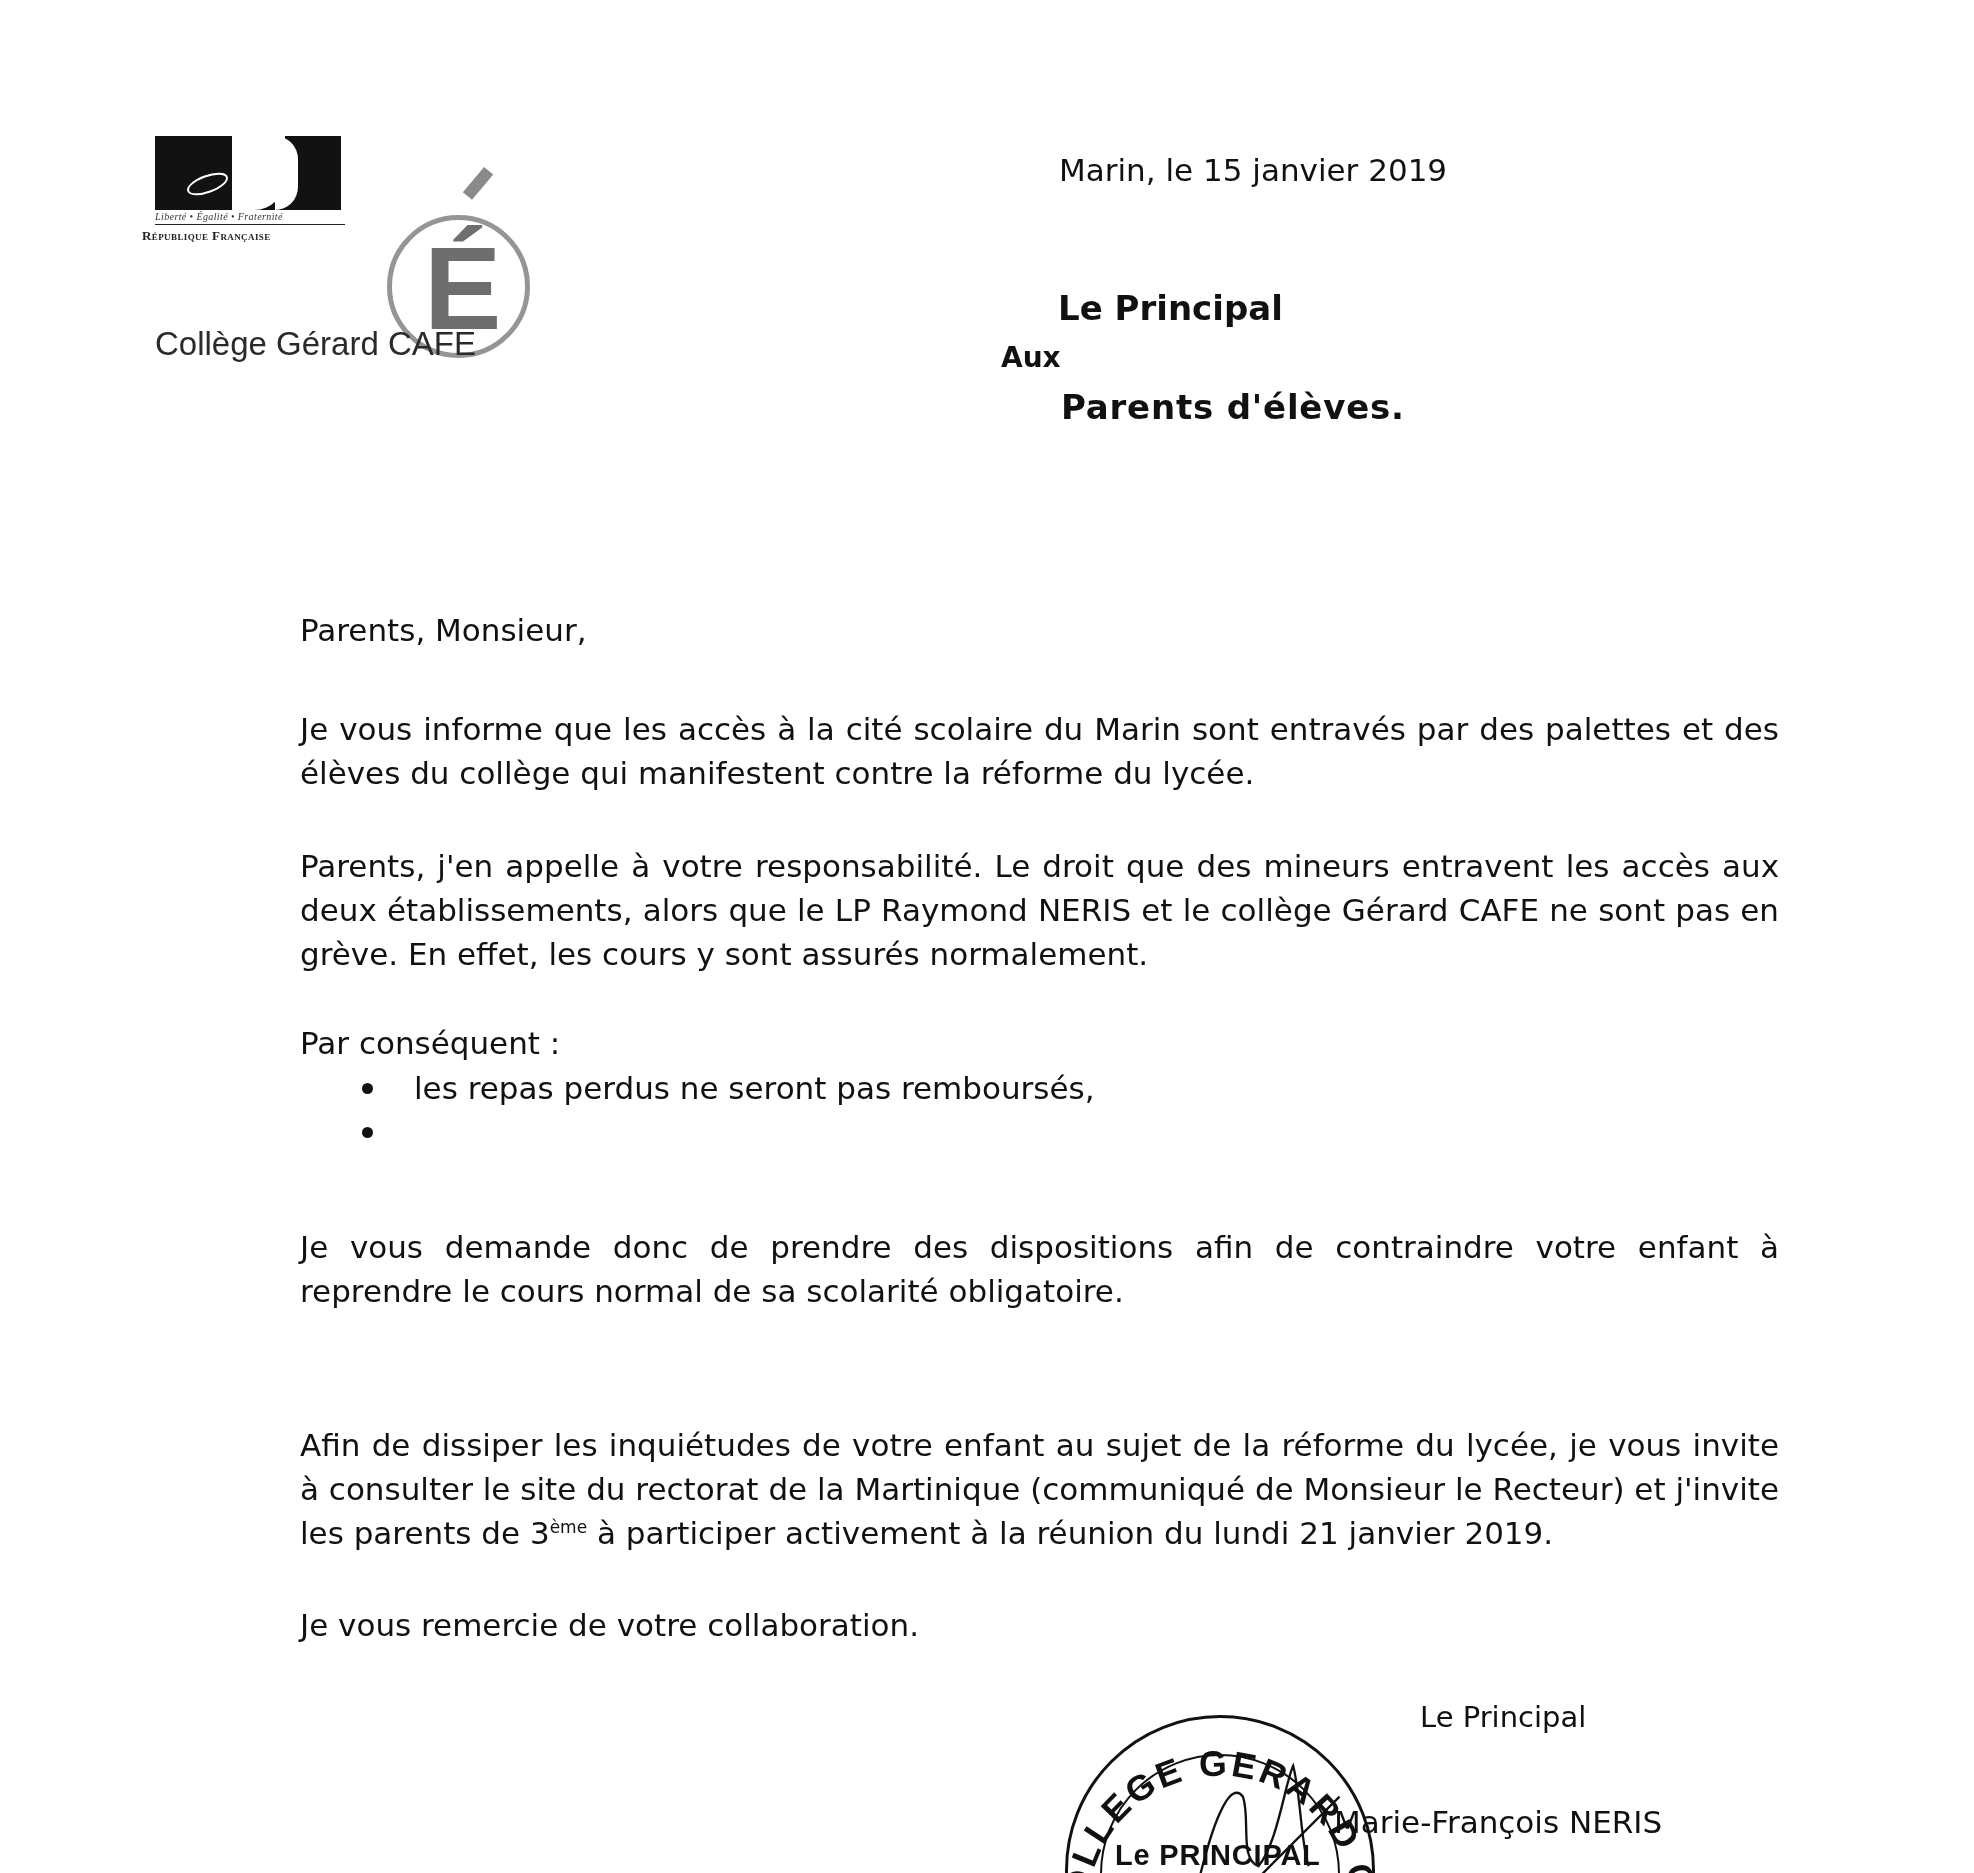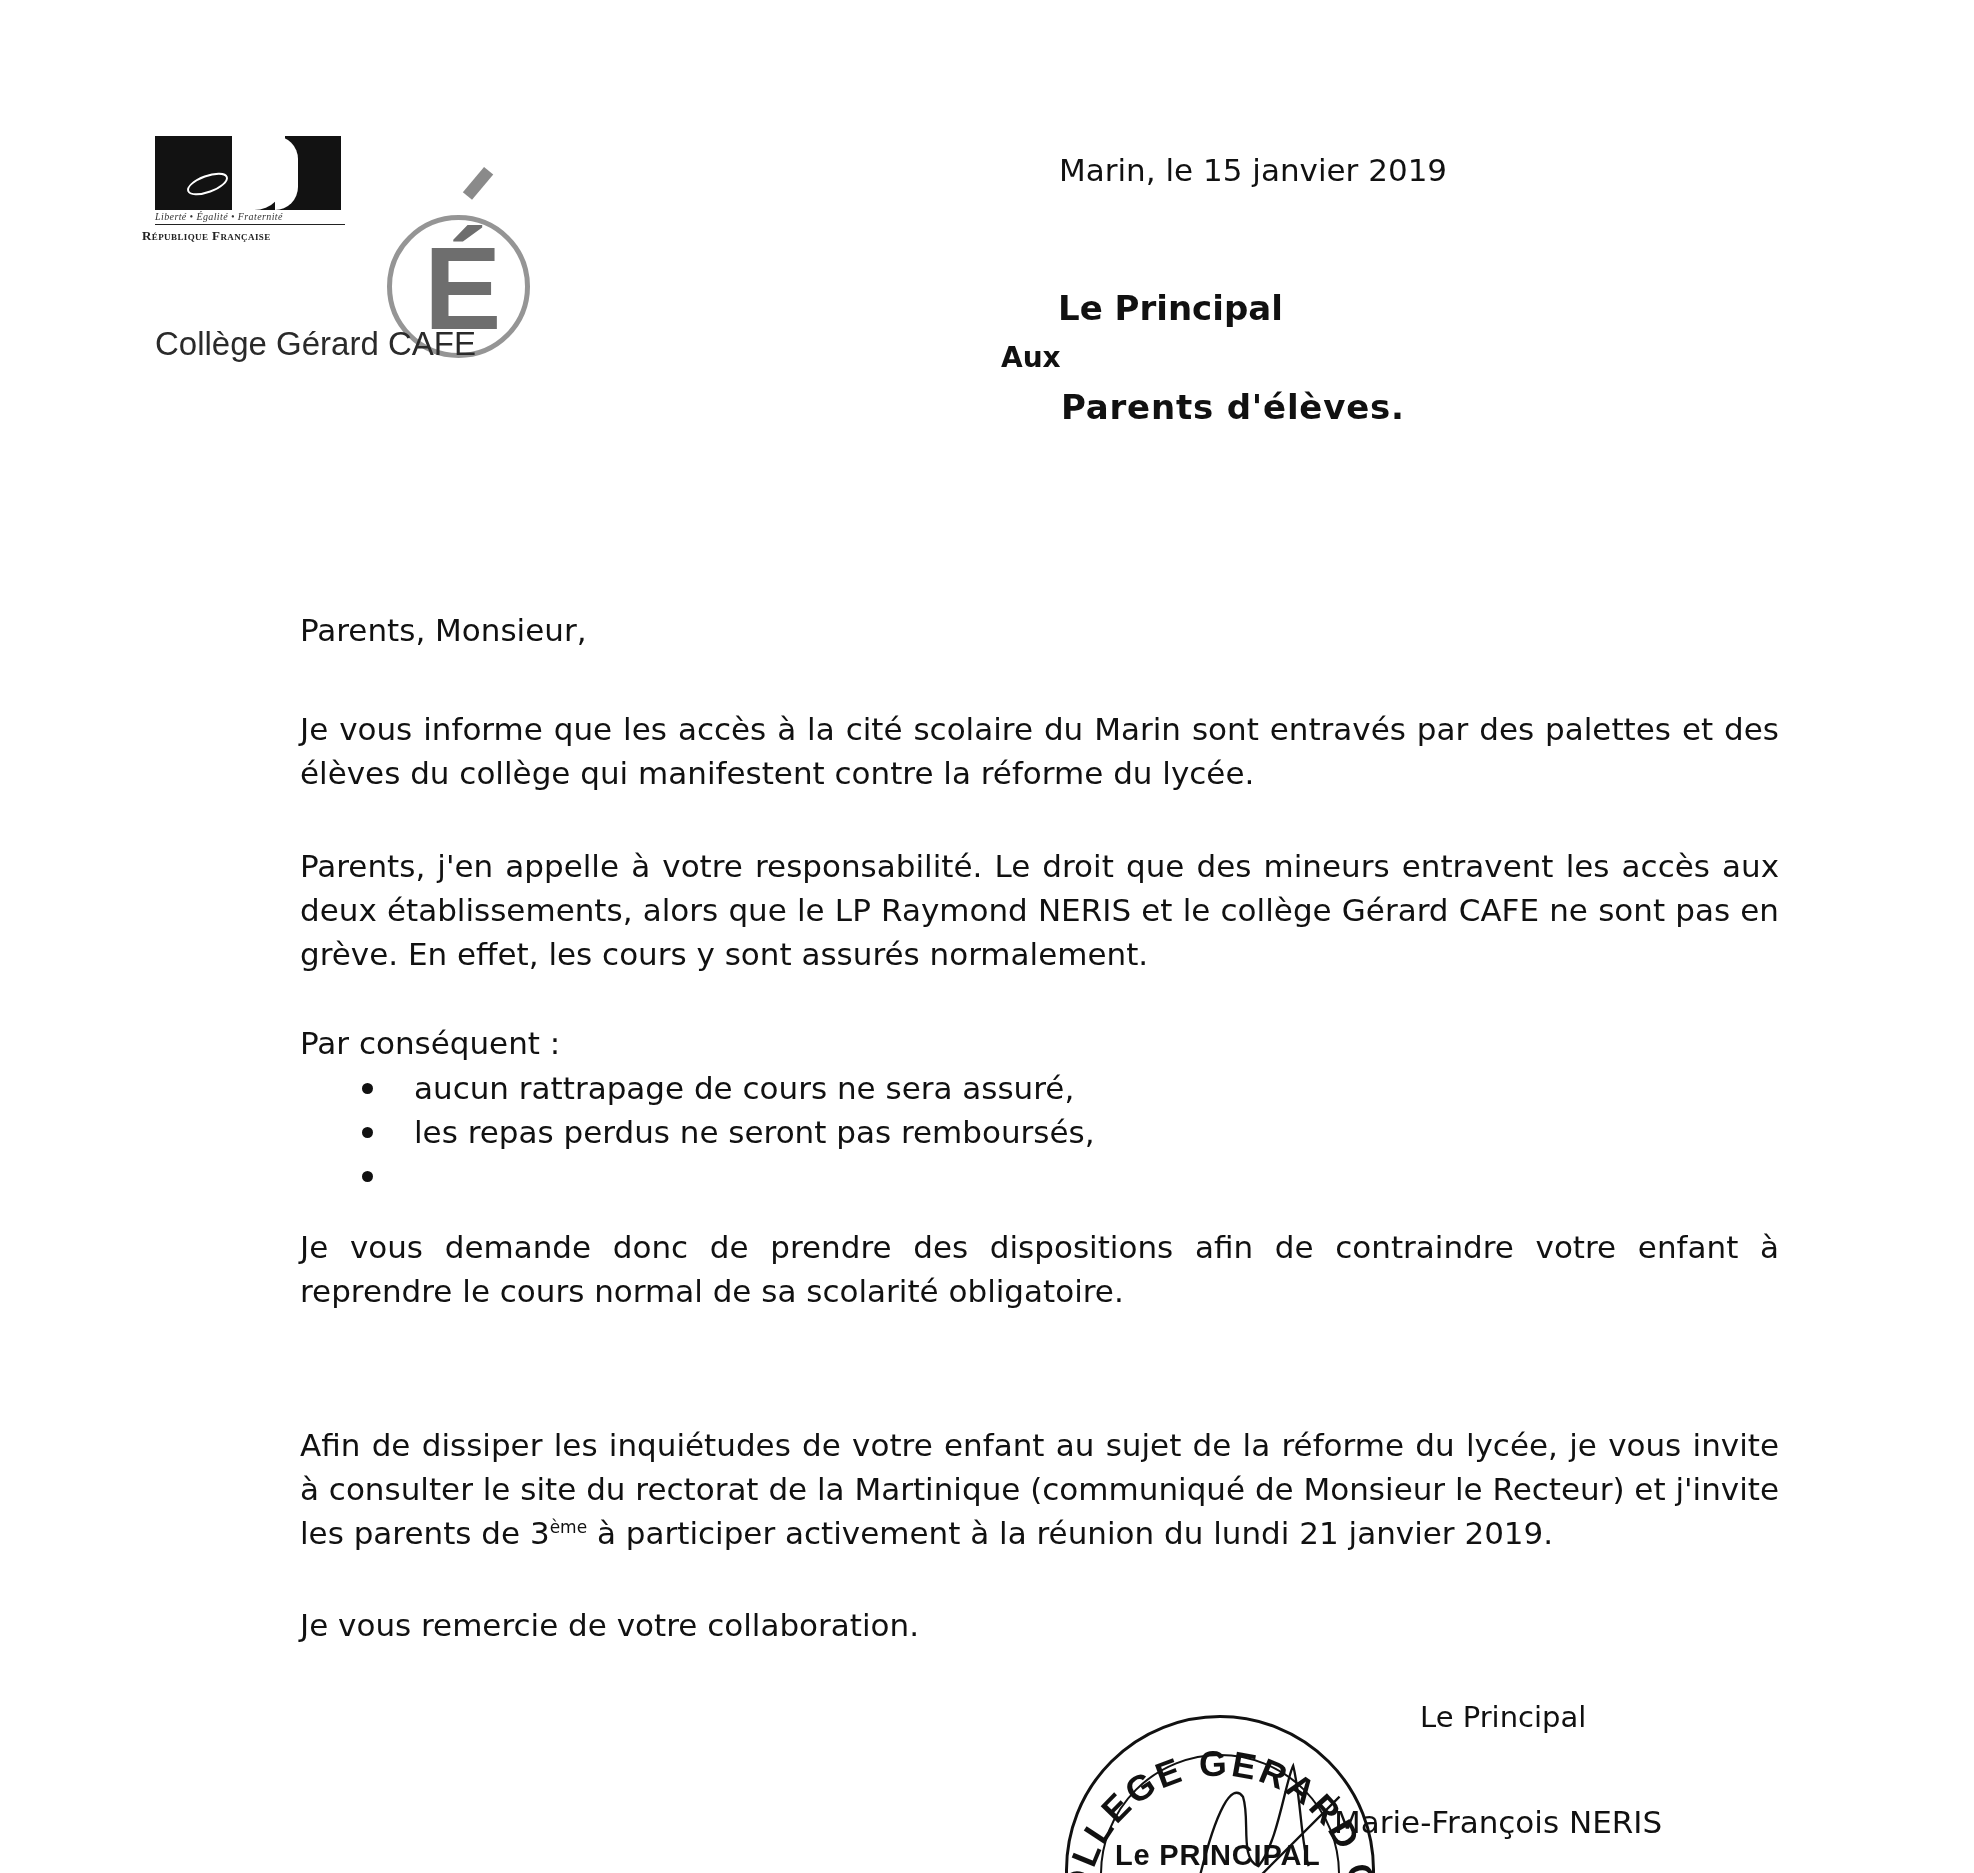--- a/index.html
+++ b/index.html
@@ -60,21 +60,20 @@
 <div class="abs hand to-title">Le Principal</div>
 <div class="abs hand to-aux">Aux</div>
 <div class="abs hand to-parents">Parents d'élèves.</div>
 
 <div class="abs hand body salutation">Parents, Monsieur,</div>
 <div class="abs hand body p1">Je vous informe que les accès à la cité scolaire du Marin sont entravés par des palettes et des élèves du collège qui manifestent contre la réforme du lycée.</div>
 <div class="abs hand body p2">Parents, j'en appelle à votre responsabilité. Le droit que des mineurs entravent les accès aux deux établissements, alors que le LP Raymond NERIS et le collège Gérard CAFE ne sont pas en grève. En effet, les cours y sont assurés normalement.</div>
 <div class="abs hand body p3-intro">Par conséquent :</div>
 
 <ul class="abs hand bullets">
-  <li><span class="dot"></span><span>aucun rattrapage de cours ne sera assuré,</span></li>
   <li><span class="dot"></span><span>les repas perdus ne seront pas remboursés,</span></li>
   <li><span class="dot"></span></li>
 </ul>
 
 <div class="abs hand body p4">Je vous demande donc de prendre des dispositions afin de contraindre votre enfant à reprendre le cours normal de sa scolarité obligatoire.</div>
 <div class="abs hand body p5"><span>Afin de dissiper les inquiétudes de votre enfant au sujet de la réforme du lycée, je vous invite à consulter le site du rectorat de la Martinique (communiqué de Monsieur le Recteur) et j'invite les parents de 3</span><sup>ème</sup><span> à participer activement à la réunion du lundi 21 janvier 2019.</span></div>
 <div class="abs hand body thanks">Je vous remercie de votre collaboration.</div>
 
 <div class="abs stamp"></div>
 <div class="abs stamp-inner"></div>

